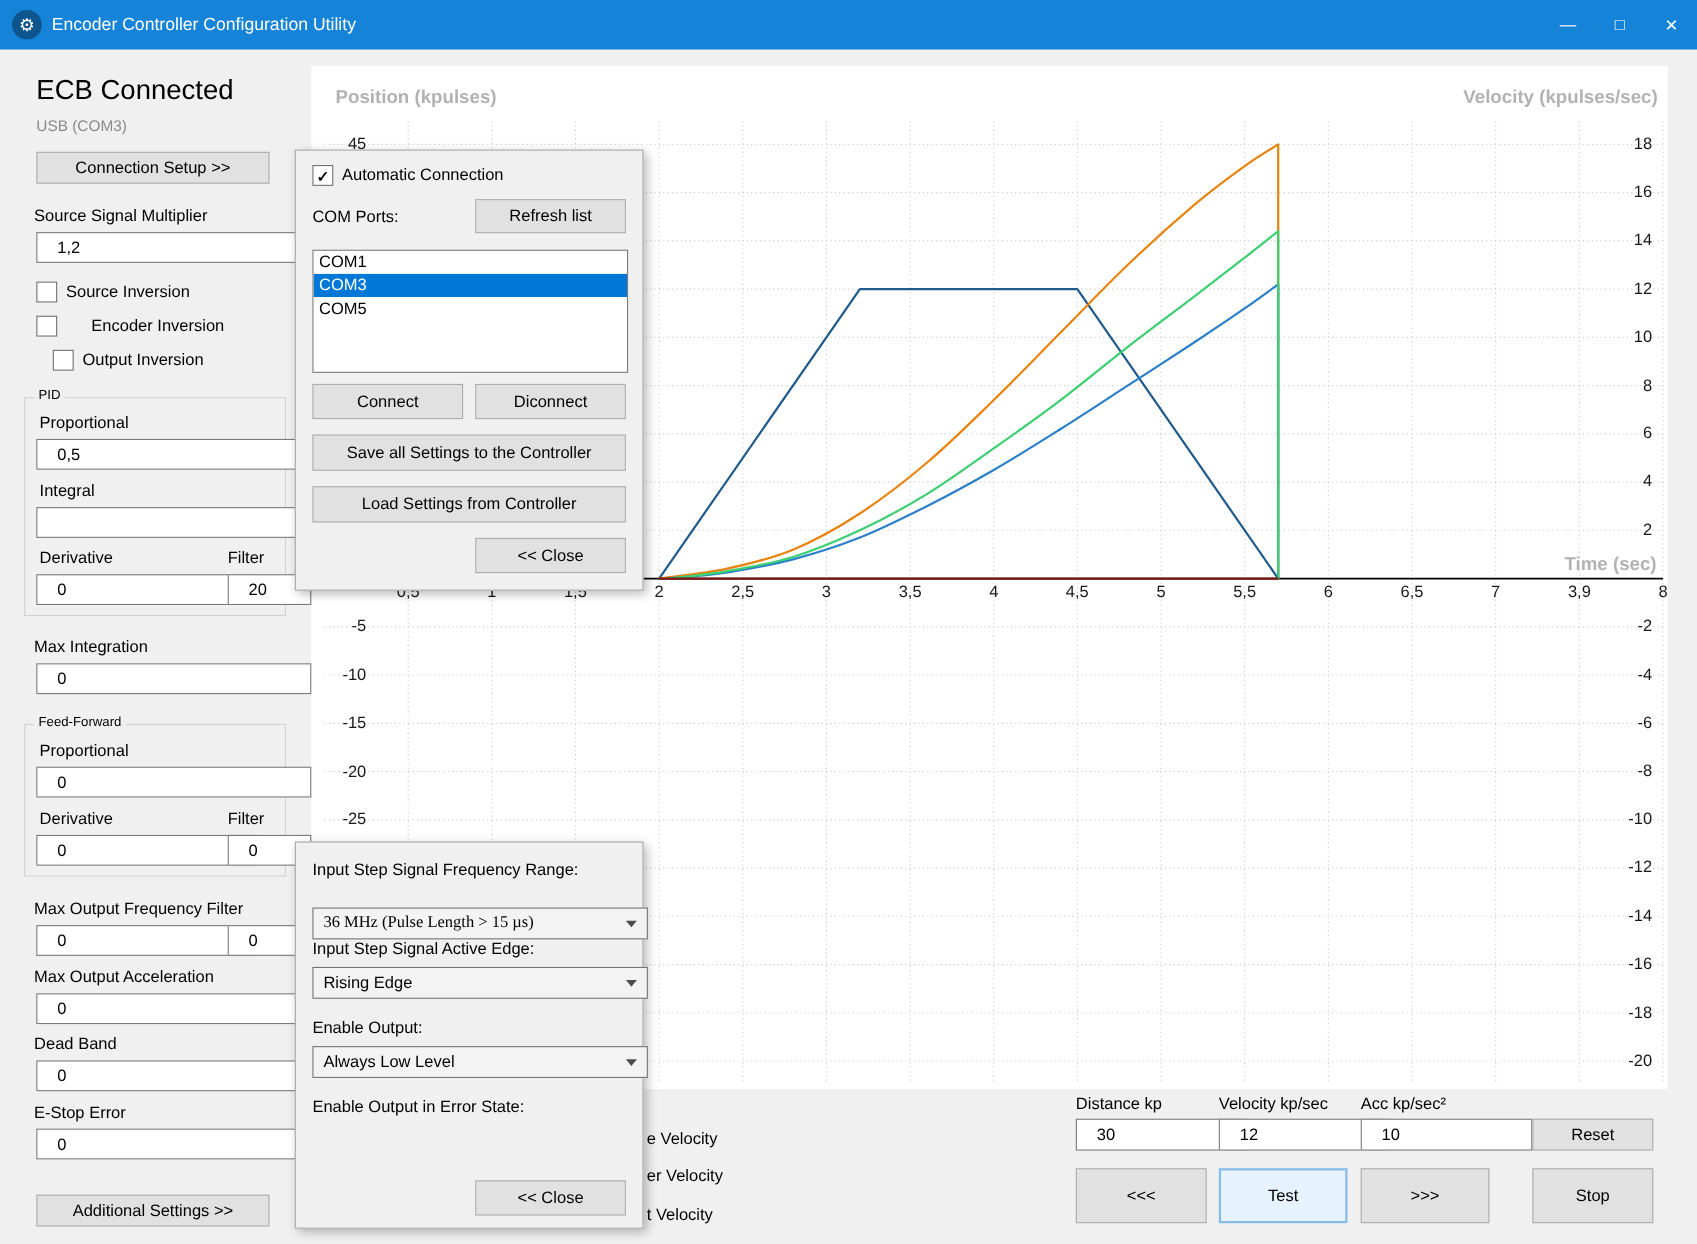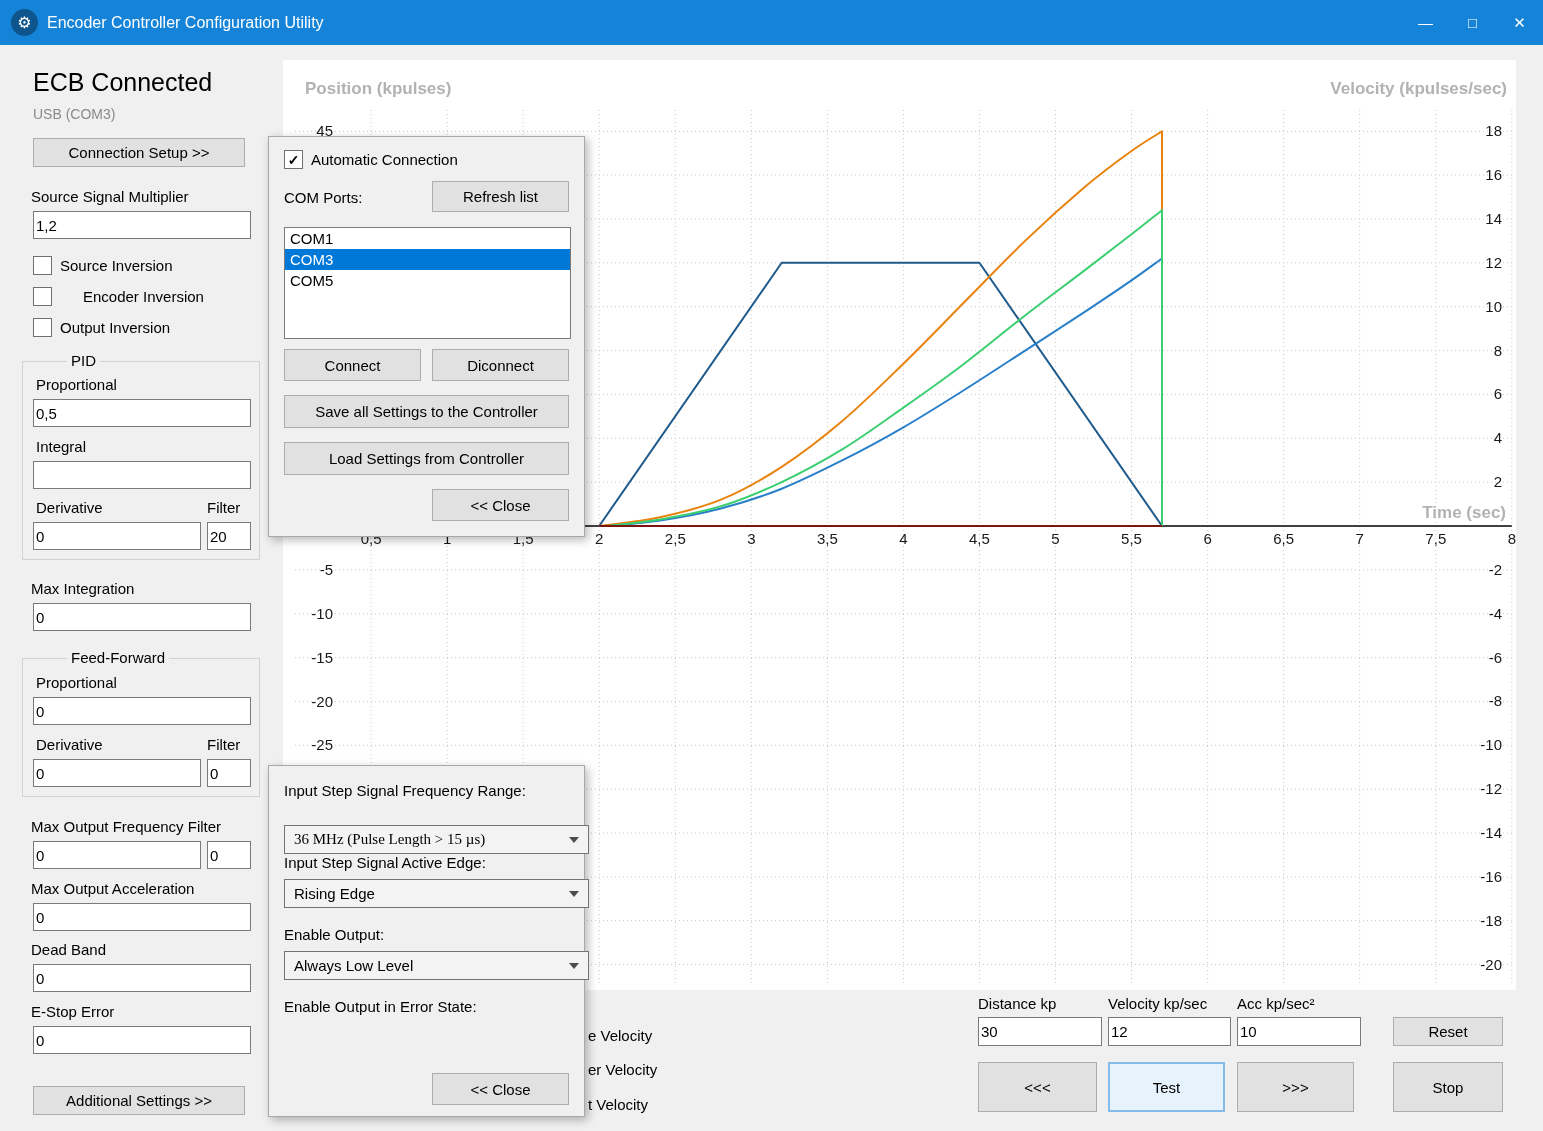--- a/index.html
+++ b/index.html
@@ -12,25 +12,25 @@
   .title-text{margin-left:9px;font-size:16px;}
   .win-btns{position:absolute;right:0;top:0;height:45px;display:flex;}
   .win-btn{width:47px;height:45px;display:flex;align-items:center;justify-content:center;font-size:15px;color:#fff;}
 
   
   .lbl{position:absolute;font-size:15px;color:#000;white-space:nowrap;}
   .hdr{position:absolute;font-size:25px;font-weight:500;color:#000;white-space:nowrap;}
   .sub{position:absolute;font-size:14px;color:#8a8a8a;white-space:nowrap;}
   .btn{position:absolute;display:flex;align-items:center;justify-content:center;background:#e1e1e1;border:1px solid #adadad;font:15px "Liberation Sans",sans-serif;color:#000;padding:0;cursor:default;white-space:nowrap;}
   .btn.primary{background:#e6f2fc;border:2px solid #86bce9;}
-  .tb{position:absolute;background:#fff;border:1px solid #7a7a7a;font:15px "Liberation Sans",sans-serif;color:#000;padding:0 2px;}
+  .tb{position:absolute;background:#fff;border:1px solid #7a7a7a;font:15px "Liberation Sans",sans-serif;color:#000;padding:0 18px;}
   .chk{position:absolute;display:flex;align-items:center;gap:8px;font-size:15px;color:#000;white-space:nowrap;}
   .chk .box{width:17px;height:17px;background:#fff;border:1px solid #707070;display:flex;align-items:center;justify-content:center;font-size:14px;font-weight:bold;line-height:1;flex:none;}
   .grp{position:absolute;border:1px solid #d2d2d2;}
-  .grp-title{position:absolute;top:-10px;left:8px;background:#f0f0f0;padding:0 4px;font-size:15px;margin-left:36px;}
+  .grp-title{position:absolute;top:-10px;left:8px;background:#f0f0f0;padding:0 4px;font-size:12px;}
   .listbox{position:absolute;background:#fff;border:1px solid #7a7a7a;font-size:15px;overflow:hidden;}
   .listbox .item{height:21px;line-height:21px;padding-left:5px;}
   .listbox .item.sel{background:#0078d7;color:#fff;}
   .combo{position:absolute;display:flex;align-items:center;justify-content:space-between;background:#f3f3f3;border:1px solid #747474;font-size:15px;padding:0 9px;white-space:nowrap;}
   .combo .arrow{width:0;height:0;border-left:5px solid transparent;border-right:5px solid transparent;border-top:6px solid #4d4d4d;flex:none;margin-left:6px;}
   .popup{position:absolute;background:#f0f0f0;border:1px solid #a8a8a8;box-shadow:3px 3px 9px rgba(0,0,0,0.28);z-index:10;}
 
   
   .chart-bg{position:absolute;left:283px;top:60px;width:1233px;height:930px;background:#fff;}
   .axis-corner{position:absolute;font-size:17px;font-weight:bold;color:#b2b2b2;white-space:nowrap;z-index:1;}
@@ -112,21 +112,21 @@
   <input class="tb" style="left: 33px; top: 211px; width: 212px; height: 26px;" value="1,2">
 
   <div class="chk" style="left:33px;top:256px;">
     <span class="box"></span>
     <span>Source Inversion</span>
   </div>
   <div class="chk" style="left:33px;top:287px;gap:31px;">
     <span class="box"></span>
     <span>Encoder Inversion</span>
   </div>
-  <div class="chk" style="left:33px;top:318px;">
+  <div class="chk" style="left:48px;top:318px;">
     <span class="box"></span>
     <span>Output Inversion</span>
   </div>
 
   <div class="grp" style="left:22px;top:361px;width:236px;height:197px;">
     <span class="grp-title">PID</span>
   </div>
   <div class="lbl" style="left:36px;top:376px;">Proportional</div>
   <input class="tb" style="left: 33px; top: 399px; width: 212px; height: 26px;" value="0,5">
   <div class="lbl" style="left:36px;top:438px;">Integral</div>
@@ -226,21 +226,21 @@
     <div class="tick xt" style="left: 675.3px; top: 530px;">2,5</div>
     <div class="tick xt" style="left: 751.3px; top: 530px;">3</div>
     <div class="tick xt" style="left: 827.4px; top: 530px;">3,5</div>
     <div class="tick xt" style="left: 903.4px; top: 530px;">4</div>
     <div class="tick xt" style="left: 979.4px; top: 530px;">4,5</div>
     <div class="tick xt" style="left: 1055.5px; top: 530px;">5</div>
     <div class="tick xt" style="left: 1131.5px; top: 530px;">5,5</div>
     <div class="tick xt" style="left: 1207.6px; top: 530px;">6</div>
     <div class="tick xt" style="left: 1283.7px; top: 530px;">6,5</div>
     <div class="tick xt" style="left: 1359.7px; top: 530px;">7</div>
-    <div class="tick xt" style="left: 1435.8px; top: 530px;">7,5</div>
+    <div class="tick xt" style="left: 1435.8px; top: 530px;">3,9</div>
     <div class="tick xt" style="left: 1511.8px; top: 530px;">8</div>
     <div class="tick yt" style="left: 283px; top: 122.1px;">45</div>
     <div class="tick yt" style="left: 283px; top: 560.9px;">-5</div>
     <div class="tick yt" style="left: 283px; top: 604.8px;">-10</div>
     <div class="tick yt" style="left: 283px; top: 648.6px;">-15</div>
     <div class="tick yt" style="left: 283px; top: 692.5px;">-20</div>
     <div class="tick yt" style="left: 283px; top: 736.4px;">-25</div>
     <div class="tick yt" style="left: 1452px; top: 122.3px;">18</div>
     <div class="tick yt" style="left: 1452px; top: 166.1px;">16</div>
     <div class="tick yt" style="left: 1452px; top: 210px;">14</div>

